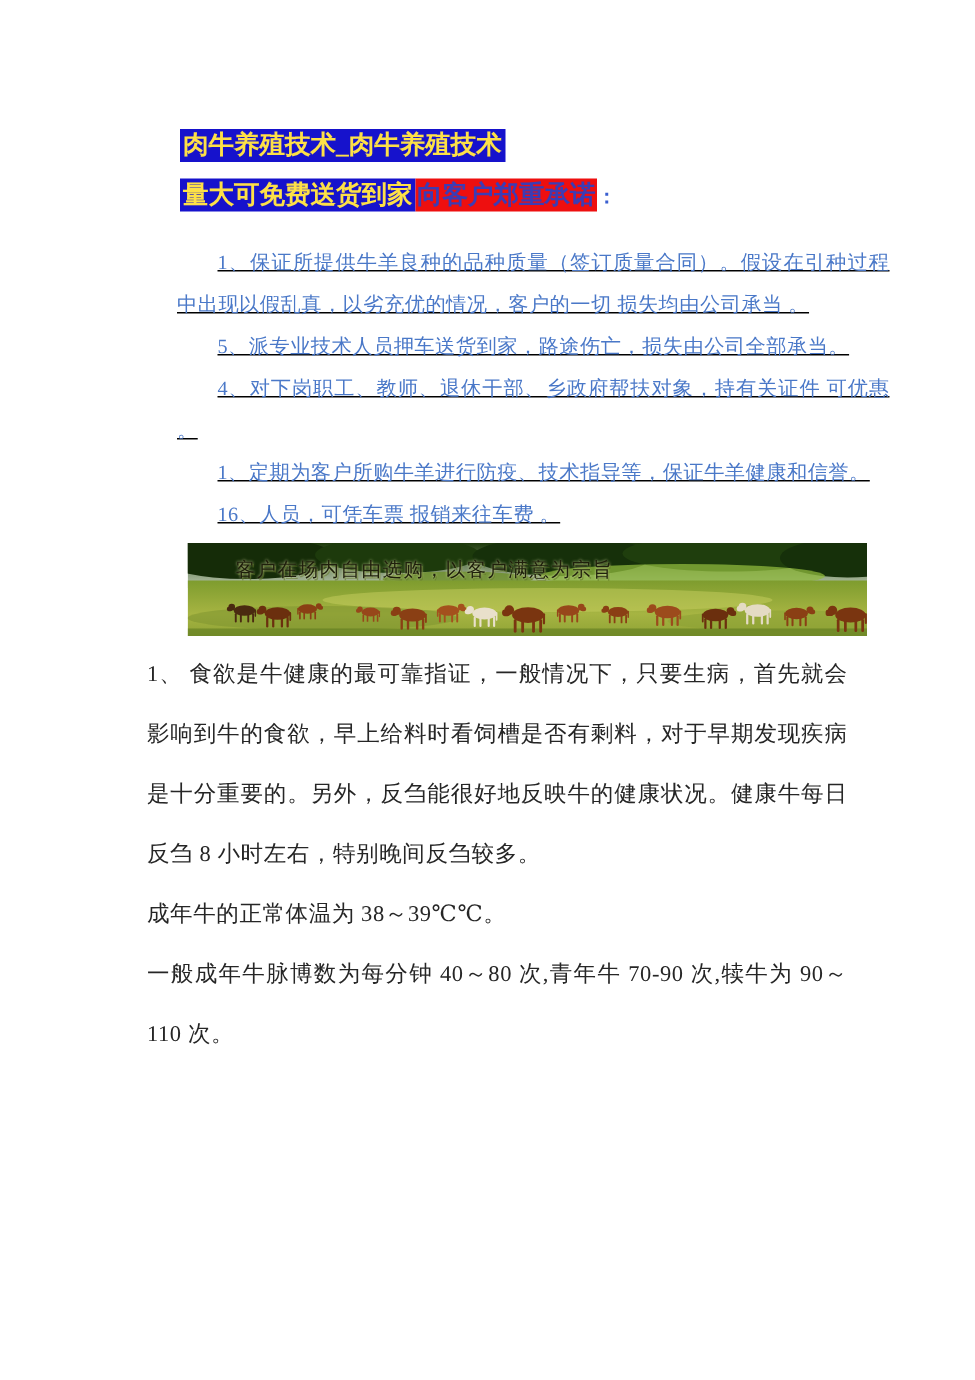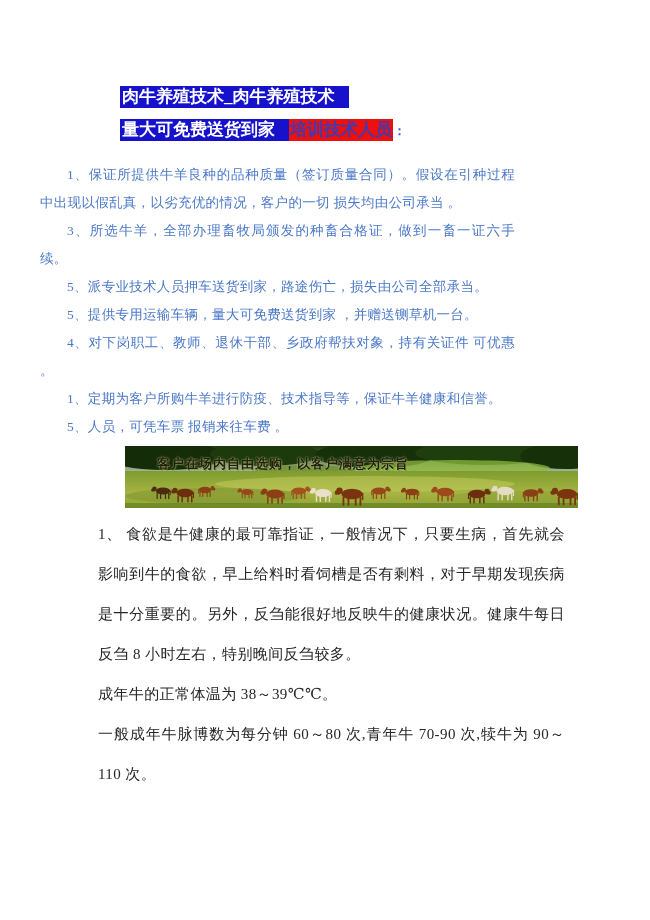--- a/index.html
+++ b/index.html
@@ -25,43 +25,44 @@
   }
   .doc-title {
     margin: 86px 85px 0 90px;
     text-indent: 30px;
     font-size: 17px;
     font-weight: bold;
     line-height: 21px;
   }
   .hl-blue {
     background: var(--highlight-blue);
-    color: #ffffff;
-    padding: 1px 14px 2px 2px;
+    color: #fde047;
+    padding: 1px 2px 2px 2px;
   }
   .subtitle {
     margin: 12px 85px 0 90px;
     text-indent: 30px;
     font-size: 17px;
     font-weight: bold;
     line-height: 21px;
   }
   .hl-red {
     background: var(--highlight-red);
     color: var(--subtitle-red-text);
     padding: 1px 1px 2px 1px;
   }
   .colon {
     color: var(--colon-blue);
     font-size: 13px;
     font-weight: bold;
   }
   .promises {
-    margin: 20px 85px 0 40px;
+    margin: 20px 85px 0 118px;
     width: 475px;
+    text-decoration: underline;
   }
   .promises p {
     margin: 0;
     text-indent: 2em;
     font-size: 13.5px;
     line-height: 28px;
     color: var(--list-blue);
     text-align: justify;
     letter-spacing: 0.3px;
   }
@@ -70,21 +71,21 @@
     margin: 5px 0 0 125px;
     width: 453px;
     height: 62px;
     overflow: hidden;
   }
   .photo svg { display: block; width: 453px; height: 62px; }
   .photo-caption {
     position: absolute;
     left: 13px; top: 9px;
     font-size: 13px;
-    font-weight: bold;
+    font-weight: normal;
     color: #20200c;
     letter-spacing: 1px;
     text-shadow: 0 0 2px rgba(222, 232, 170, 0.9), 1px 1px 0 rgba(90, 110, 30, 0.55);
     white-space: nowrap;
     padding-left: 19px;
   }
   .article-body {
     margin: 6px 85px 0 98px;
     width: 467px;
   }
@@ -97,30 +98,28 @@
     letter-spacing: 0.4px;
   }
 </style>
 </head>
 <body>
 
 <div class="page">
 
   <h1 class="doc-title"><span class="hl-blue">肉牛养殖技术_肉牛养殖技术</span></h1>
 
-  <p class="subtitle"><span class="hl-blue">量大可免费送货到家</span><span class="hl-red">培训技术人员</span><span class="colon">：</span></p>
+  <p class="subtitle"><span class="hl-blue">量大可免费送货到家</span><span class="hl-red">向客户郑重承诺</span><span class="colon">：</span></p>
 
   <div class="promises">
     <p>1、保证所提供牛羊良种的品种质量（签订质量合同）。假设在引种过程中出现以假乱真，以劣充优的情况，客户的一切 损失均由公司承当 。</p>
-    <p>3、所选牛羊，全部办理畜牧局颁发的种畜合格证，做到一畜一证六手续。</p>
     <p>5、派专业技术人员押车送货到家，路途伤亡，损失由公司全部承当。</p>
-    <p>5、提供专用运输车辆，量大可免费送货到家 ，并赠送铡草机一台。</p>
     <p>4、对下岗职工、教师、退休干部、乡政府帮扶对象，持有关证件 可优惠 。</p>
     <p>1、定期为客户所购牛羊进行防疫、技术指导等，保证牛羊健康和信誉。</p>
-    <p>5、人员，可凭车票 报销来往车费 。</p>
+    <p>16、人员，可凭车票 报销来往车费 。</p>
   </div>
 
   <figure class="photo">
     <svg viewBox="0 0 453 62" preserveAspectRatio="none">
       <defs>
         <linearGradient id="treeGrad" x1="0" y1="0" x2="0" y2="1">
           <stop offset="0" stop-color="#1c380b"></stop>
           <stop offset="1" stop-color="#33591656"></stop>
           <stop offset="1" stop-color="#335916"></stop>
         </linearGradient>
@@ -173,16 +172,16 @@
         <use href="#cow" transform="translate(406,47) scale(-0.9,0.9)" fill="#8a3f14"></use>
         <use href="#cow" transform="translate(442,48) scale(1.2)" fill="#7a3510"></use>
       </g>
     </svg>
     <figcaption class="photo-caption">客户在场内自由选购，以客户满意为宗旨</figcaption>
   </figure>
 
   <div class="article-body">
     <p>1、 食欲是牛健康的最可靠指证，一般情况下，只要生病，首先就会影响到牛的食欲，早上给料时看饲槽是否有剩料，对于早期发现疾病是十分重要的。另外，反刍能很好地反映牛的健康状况。健康牛每日反刍 8 小时左右，特别晚间反刍较多。</p>
     <p>成年牛的正常体温为 38～39℃℃。</p>
-    <p>一般成年牛脉博数为每分钟 60～80 次,青年牛 70-90 次,犊牛为 90～110 次。</p>
+    <p>一般成年牛脉博数为每分钟 40～80 次,青年牛 70-90 次,犊牛为 90～110 次。</p>
   </div>
 
 </div>
 
 </body></html>

